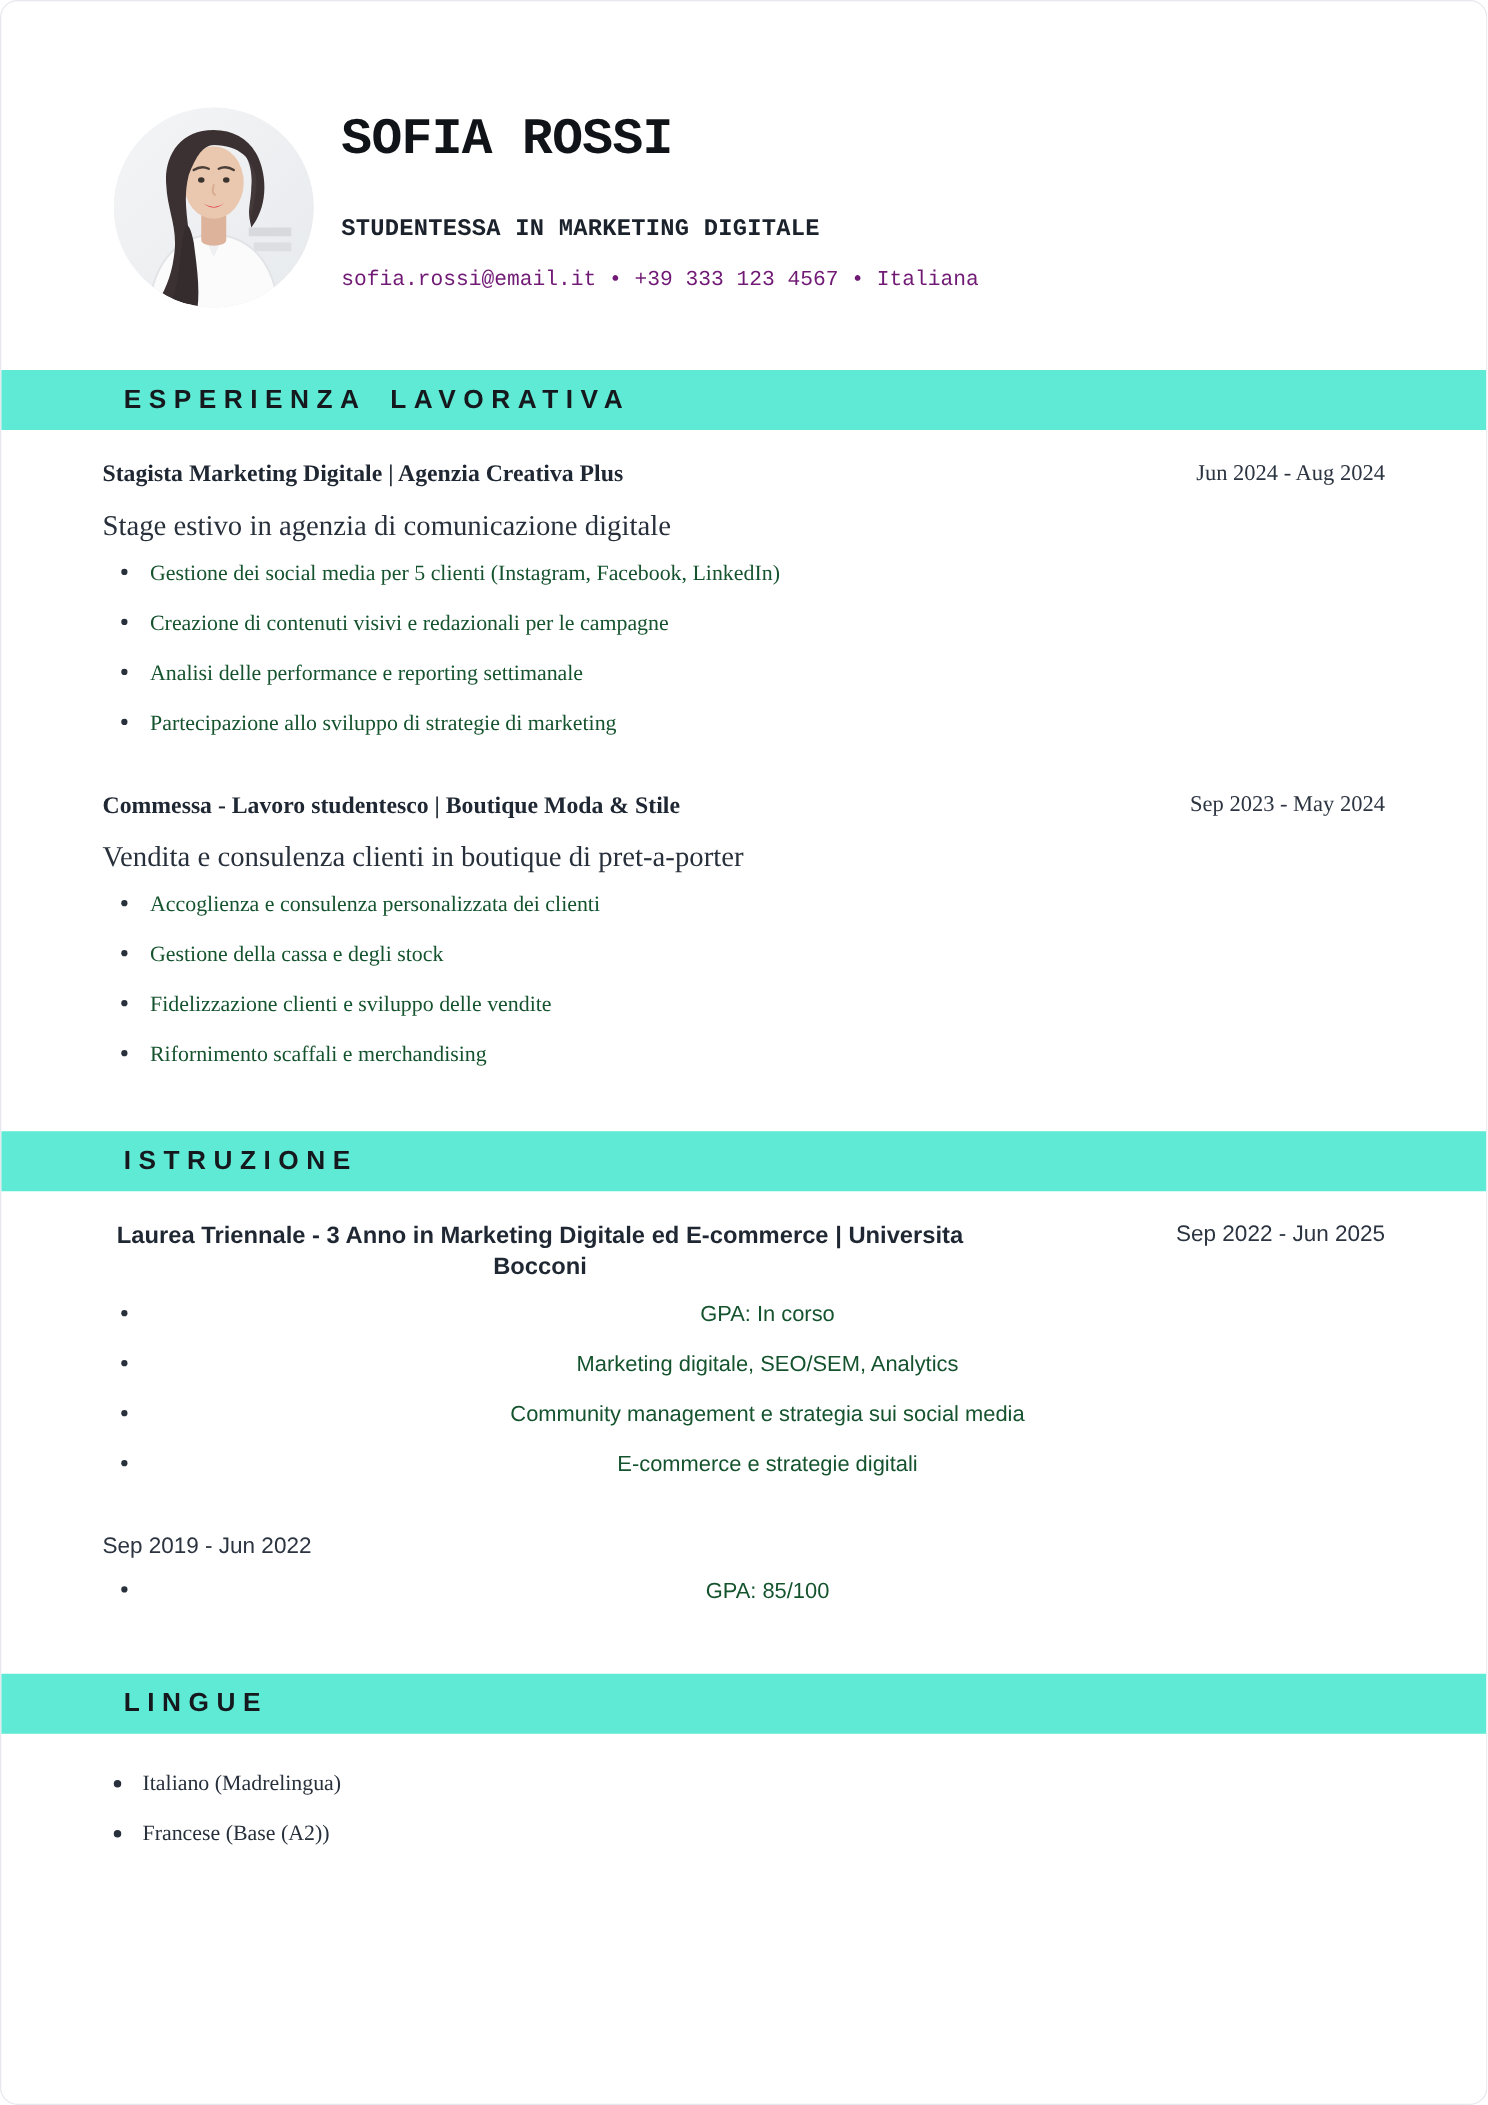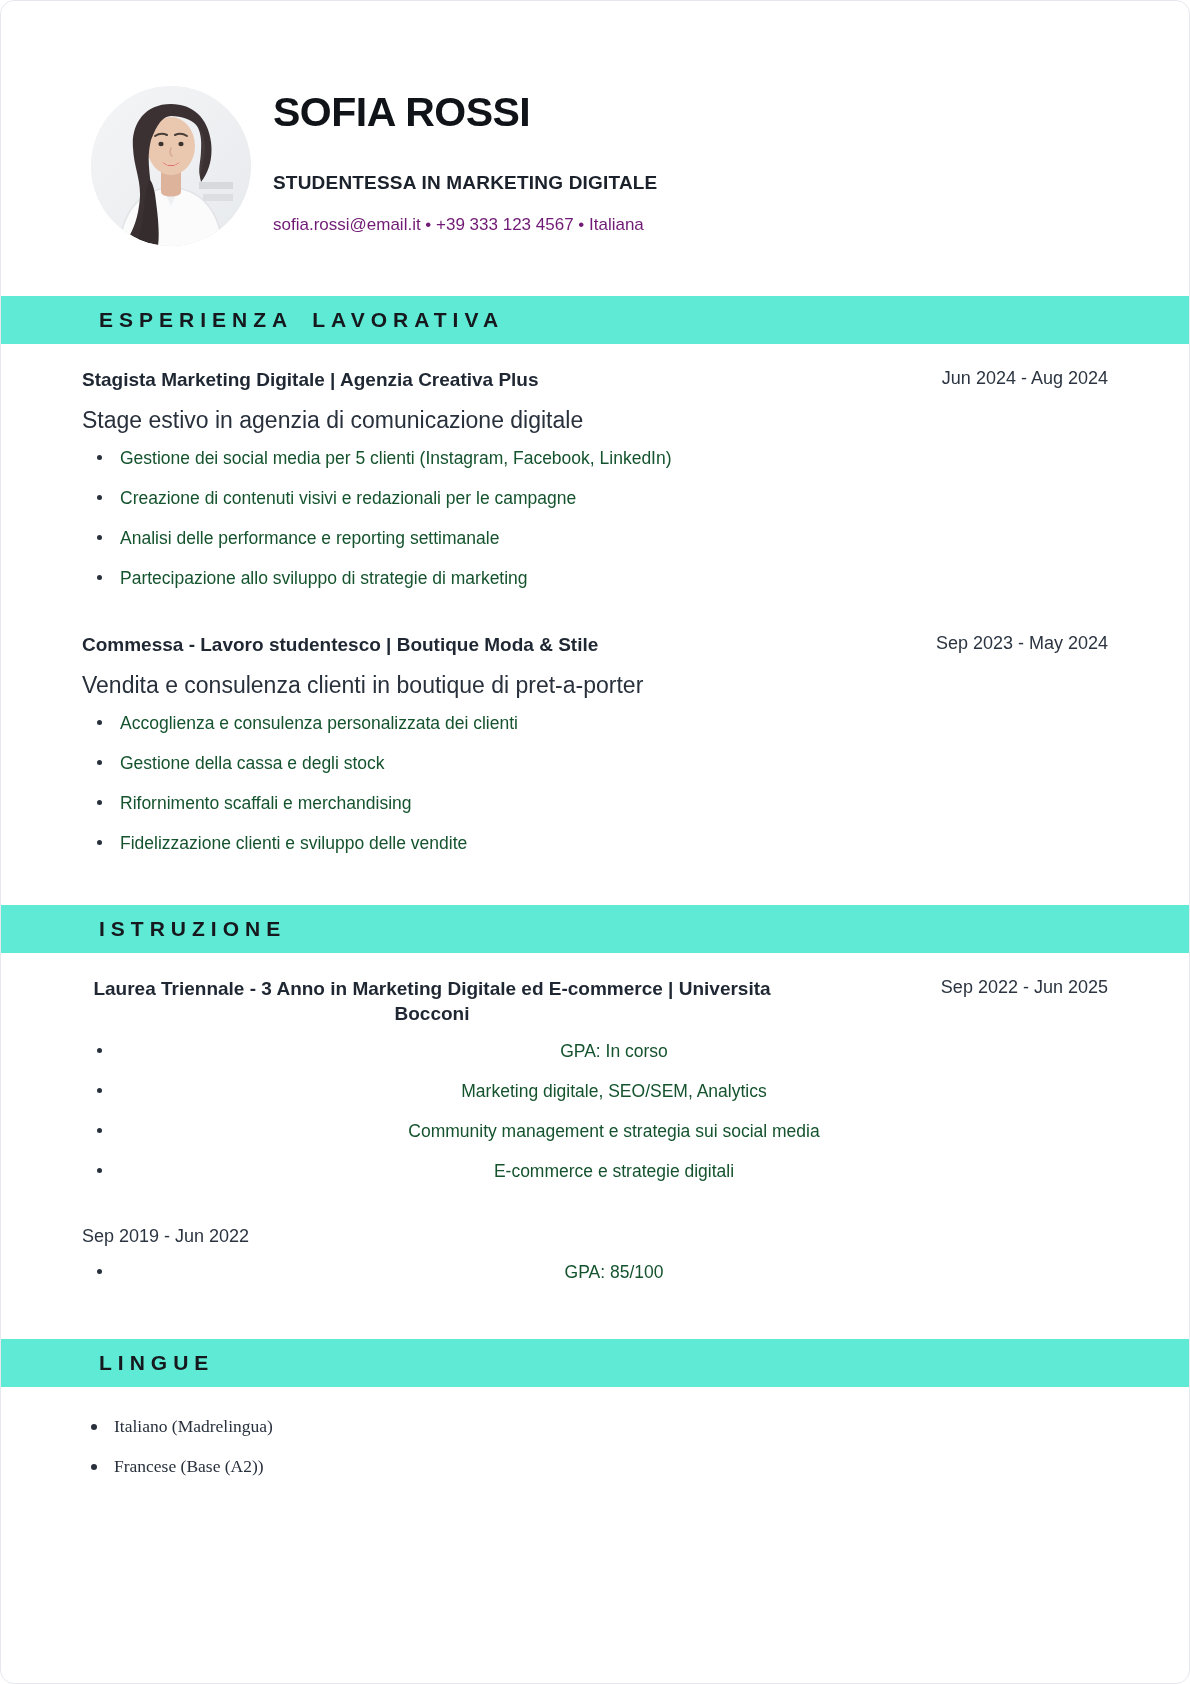--- a/index.html
+++ b/index.html
@@ -17,20 +17,21 @@
     border-radius: 14px;
     overflow: hidden;
   }
 
   
   .header {
     display: flex;
     align-items: flex-start;
     padding: 85px 81px 0 90px;
     gap: 22px;
+    font-family: Liberation Mono, monospace;
   }
   .photo-wrap {
     width: 160px; height: 160px;
     border-radius: 50%;
     overflow: hidden;
     flex-shrink: 0;
     background: #edeff1;
   }
   .head-text { padding-top: 6px; }
   .name {
@@ -66,21 +67,21 @@
     font-size: 21px;
     font-weight: 700;
     letter-spacing: 6px;
     word-spacing: 8px;
     color: #15181d;
   }
   .bar-exp { margin-top: 50px; }
 
   
   .section-body { padding: 23px 81px 0 81px; }
-  .section-body.exp { padding-bottom: 50px; }
+  .section-body.exp { padding-bottom: 50px; font-family: Liberation Serif, serif; }
   .section-body.edu { padding-bottom: 55px; text-align: center; }
   .section-body.lang { padding-top: 28px; }
 
   .entry + .entry { margin-top: 42px; }
   .entry-head {
     display: flex;
     justify-content: space-between;
     align-items: flex-start;
     margin-bottom: 14px;
   }
@@ -227,22 +228,22 @@
 
     <div class="entry">
       <div class="entry-head">
         <h3 class="entry-title">Commessa - Lavoro studentesco | Boutique Moda &amp; Stile</h3>
         <span class="entry-date">Sep 2023 - May 2024</span>
       </div>
       <p class="entry-sub">Vendita e consulenza clienti in boutique di pret-a-porter</p>
       <ul class="bullets">
         <li>Accoglienza e consulenza personalizzata dei clienti</li>
         <li>Gestione della cassa e degli stock</li>
+        <li>Fidelizzazione clienti e sviluppo delle vendite</li>
         <li>Rifornimento scaffali e merchandising</li>
-        <li>Fidelizzazione clienti e sviluppo delle vendite</li>
       </ul>
     </div>
 
   </div>
 
   <div class="section-bar">
     <h2>ISTRUZIONE</h2>
   </div>
 
   <div class="section-body edu">

